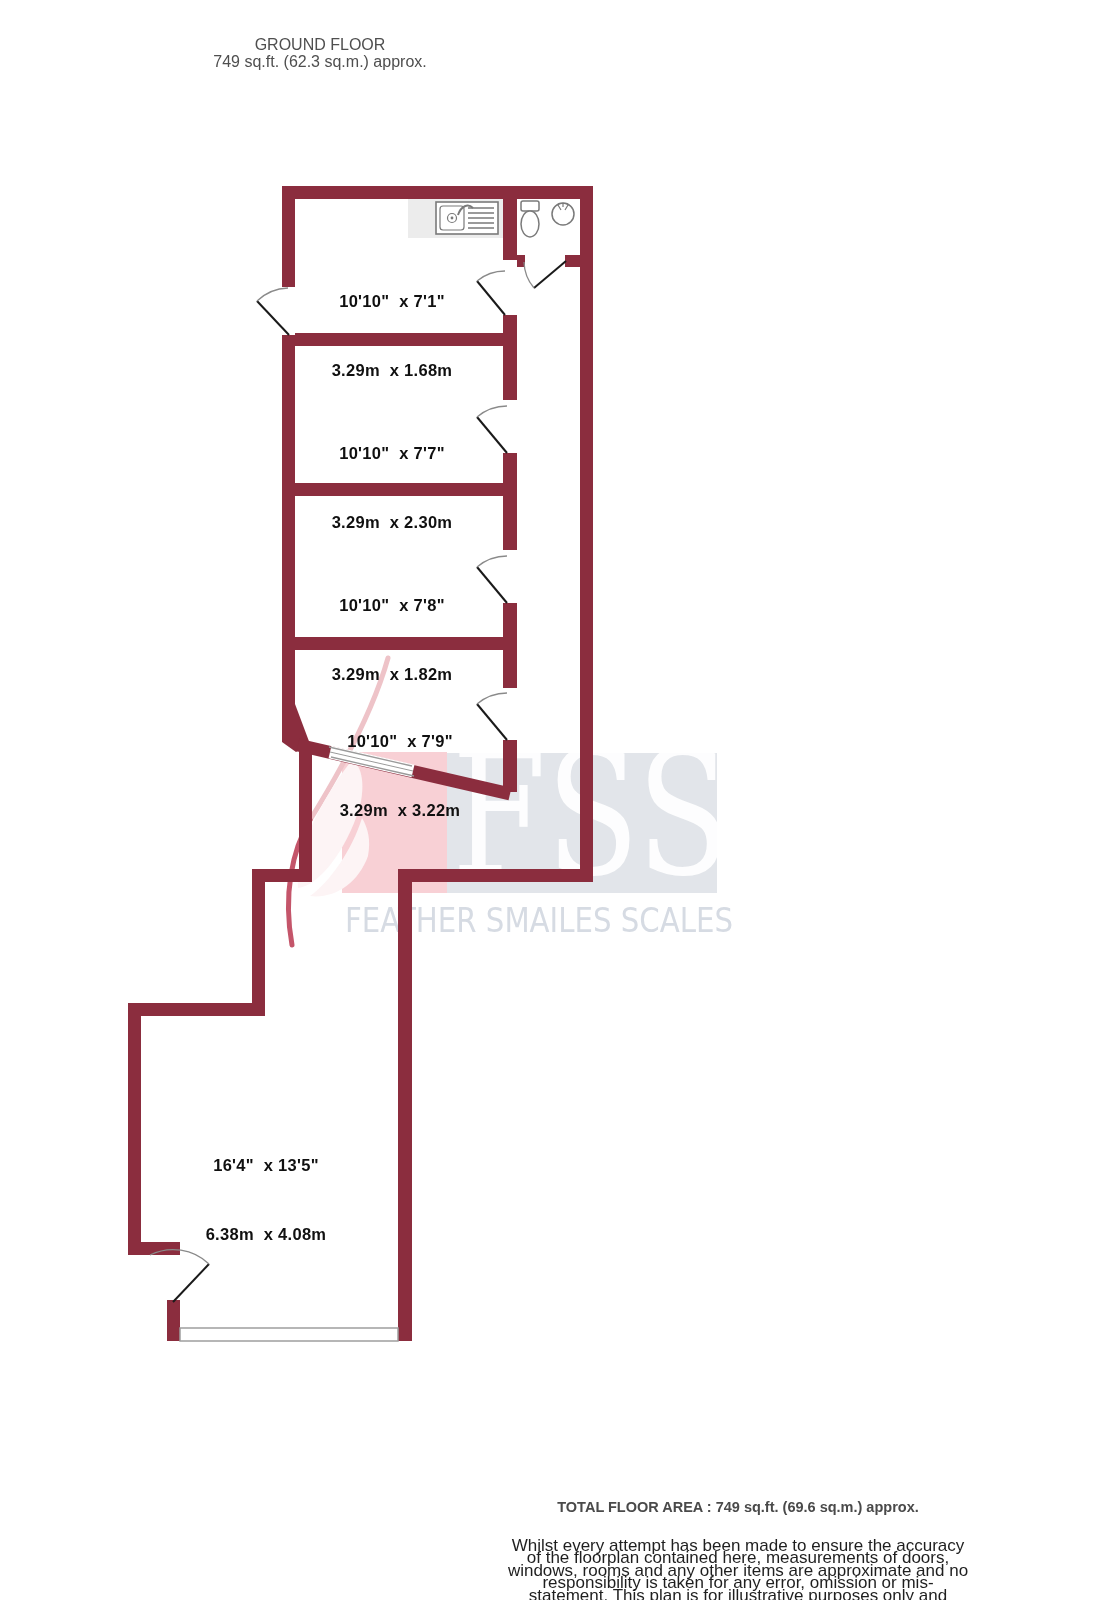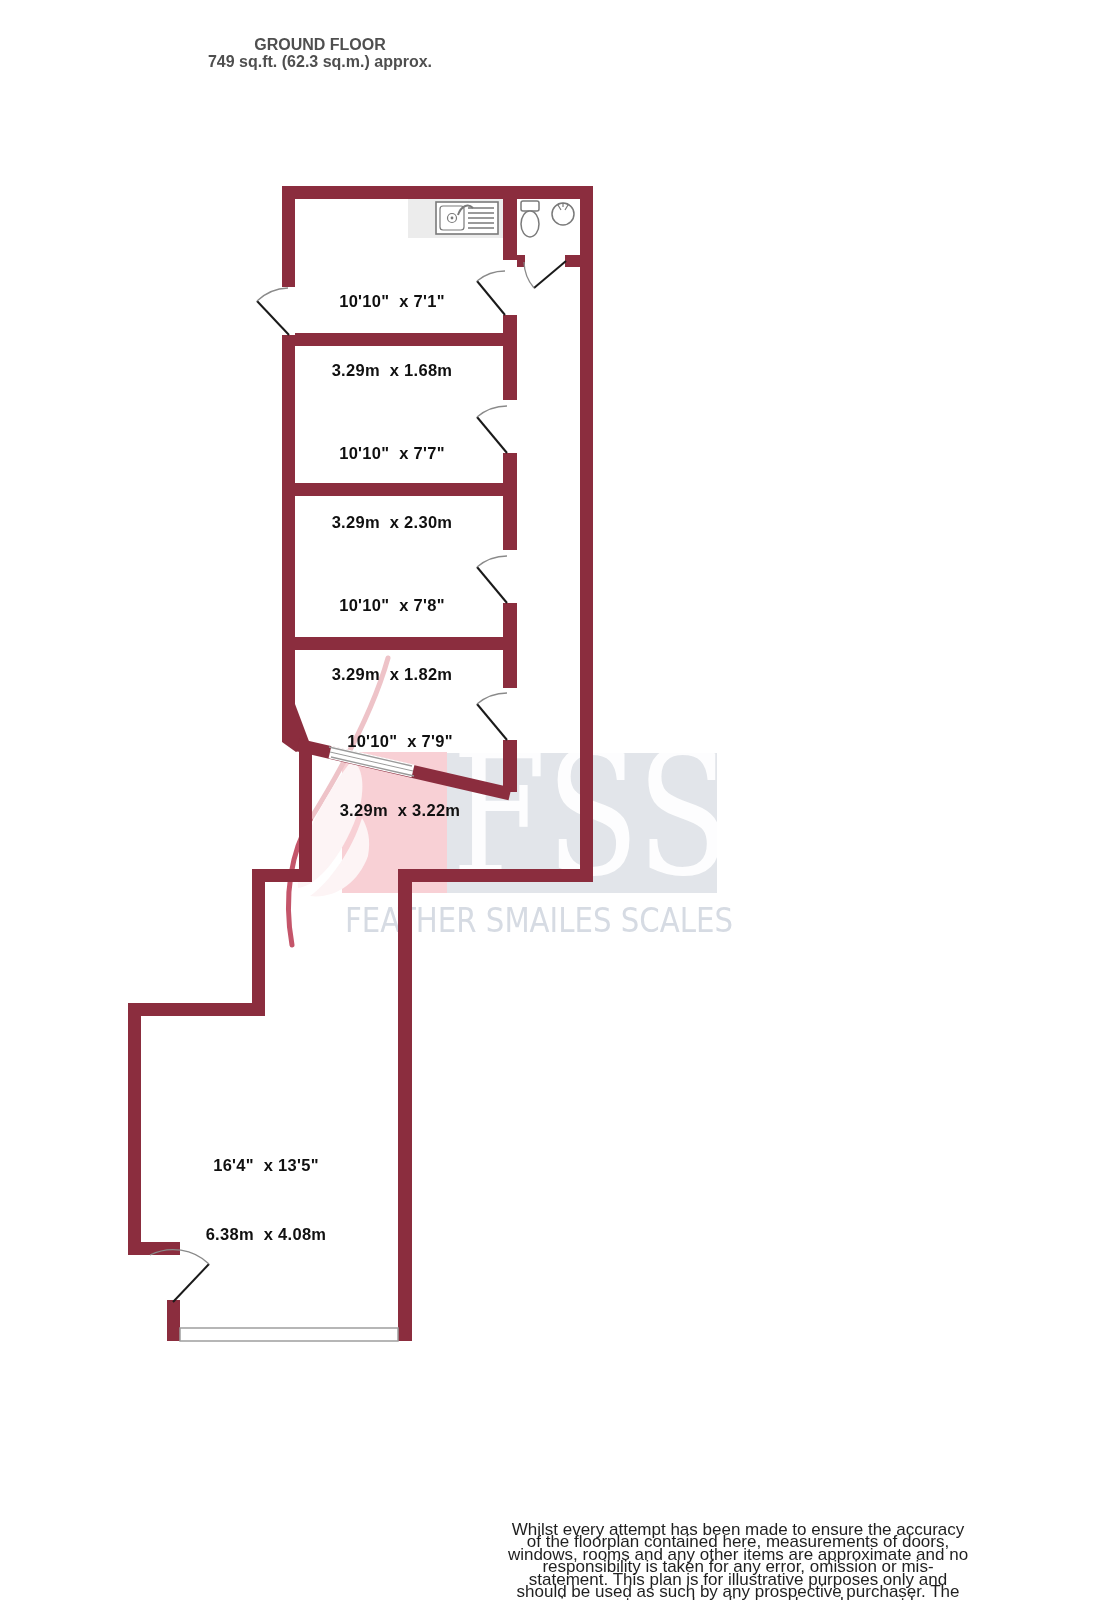--- a/index.html
+++ b/index.html
@@ -3,21 +3,21 @@
 <meta charset="utf-8">
 <style>
   html,body{margin:0;padding:0;}
   body{
     width:1098px;height:1600px;position:relative;background:#ffffff;
     font-family:"Liberation Sans", sans-serif;overflow:hidden;
   }
   .abs{position:absolute;}
   .plan-title{
     left:170px;top:36px;width:300px;text-align:center;
-    font-size:16px;font-weight:bold;color:#4f4f4f;line-height:17px;
+    font-size:16px;font-weight:normal;color:#4f4f4f;line-height:17px;
   }
   .room-label{
     position:absolute;width:200px;text-align:center;
     font-weight:bold;font-size:16.5px;line-height:23px;color:#101010;
     letter-spacing:.3px;white-space:pre;
   }
   .room-label span{display:block;}
   #plan-svg{position:absolute;left:0;top:0;}
   .footer{
     left:503px;top:1499px;width:470px;text-align:center;color:#1f1f1f;
@@ -162,15 +162,16 @@
 <div class="room-label" style="left:300px;top:684px;">
   <span>10'10"  x 7'9"</span>
   <span>3.29m  x 3.22m</span>
 </div>
 <div class="room-label" style="left:166px;top:1108px;">
   <span>16'4"  x 13'5"</span>
   <span>6.38m  x 4.08m</span>
 </div>
 
 <div class="abs footer">
+  <div class="footer-total">TOTAL FLOOR AREA : 749 sq.ft. (69.6 sq.m.) approx.</div>
   <div class="footer-disclaimer">Whilst every attempt has been made to ensure the accuracy of the floorplan contained here, measurements of doors, windows, rooms and any other items are approximate and no responsibility is taken for any error, omission or mis-statement. This plan is for illustrative purposes only and should be used as such by any prospective purchaser. The services, systems and appliances shown have not been tested and no guarantee as to their operability or efficiency can be given.</div>
   <div class="footer-credit">Made with Metropix ©2026</div>
 </div>
 
 </body></html>

